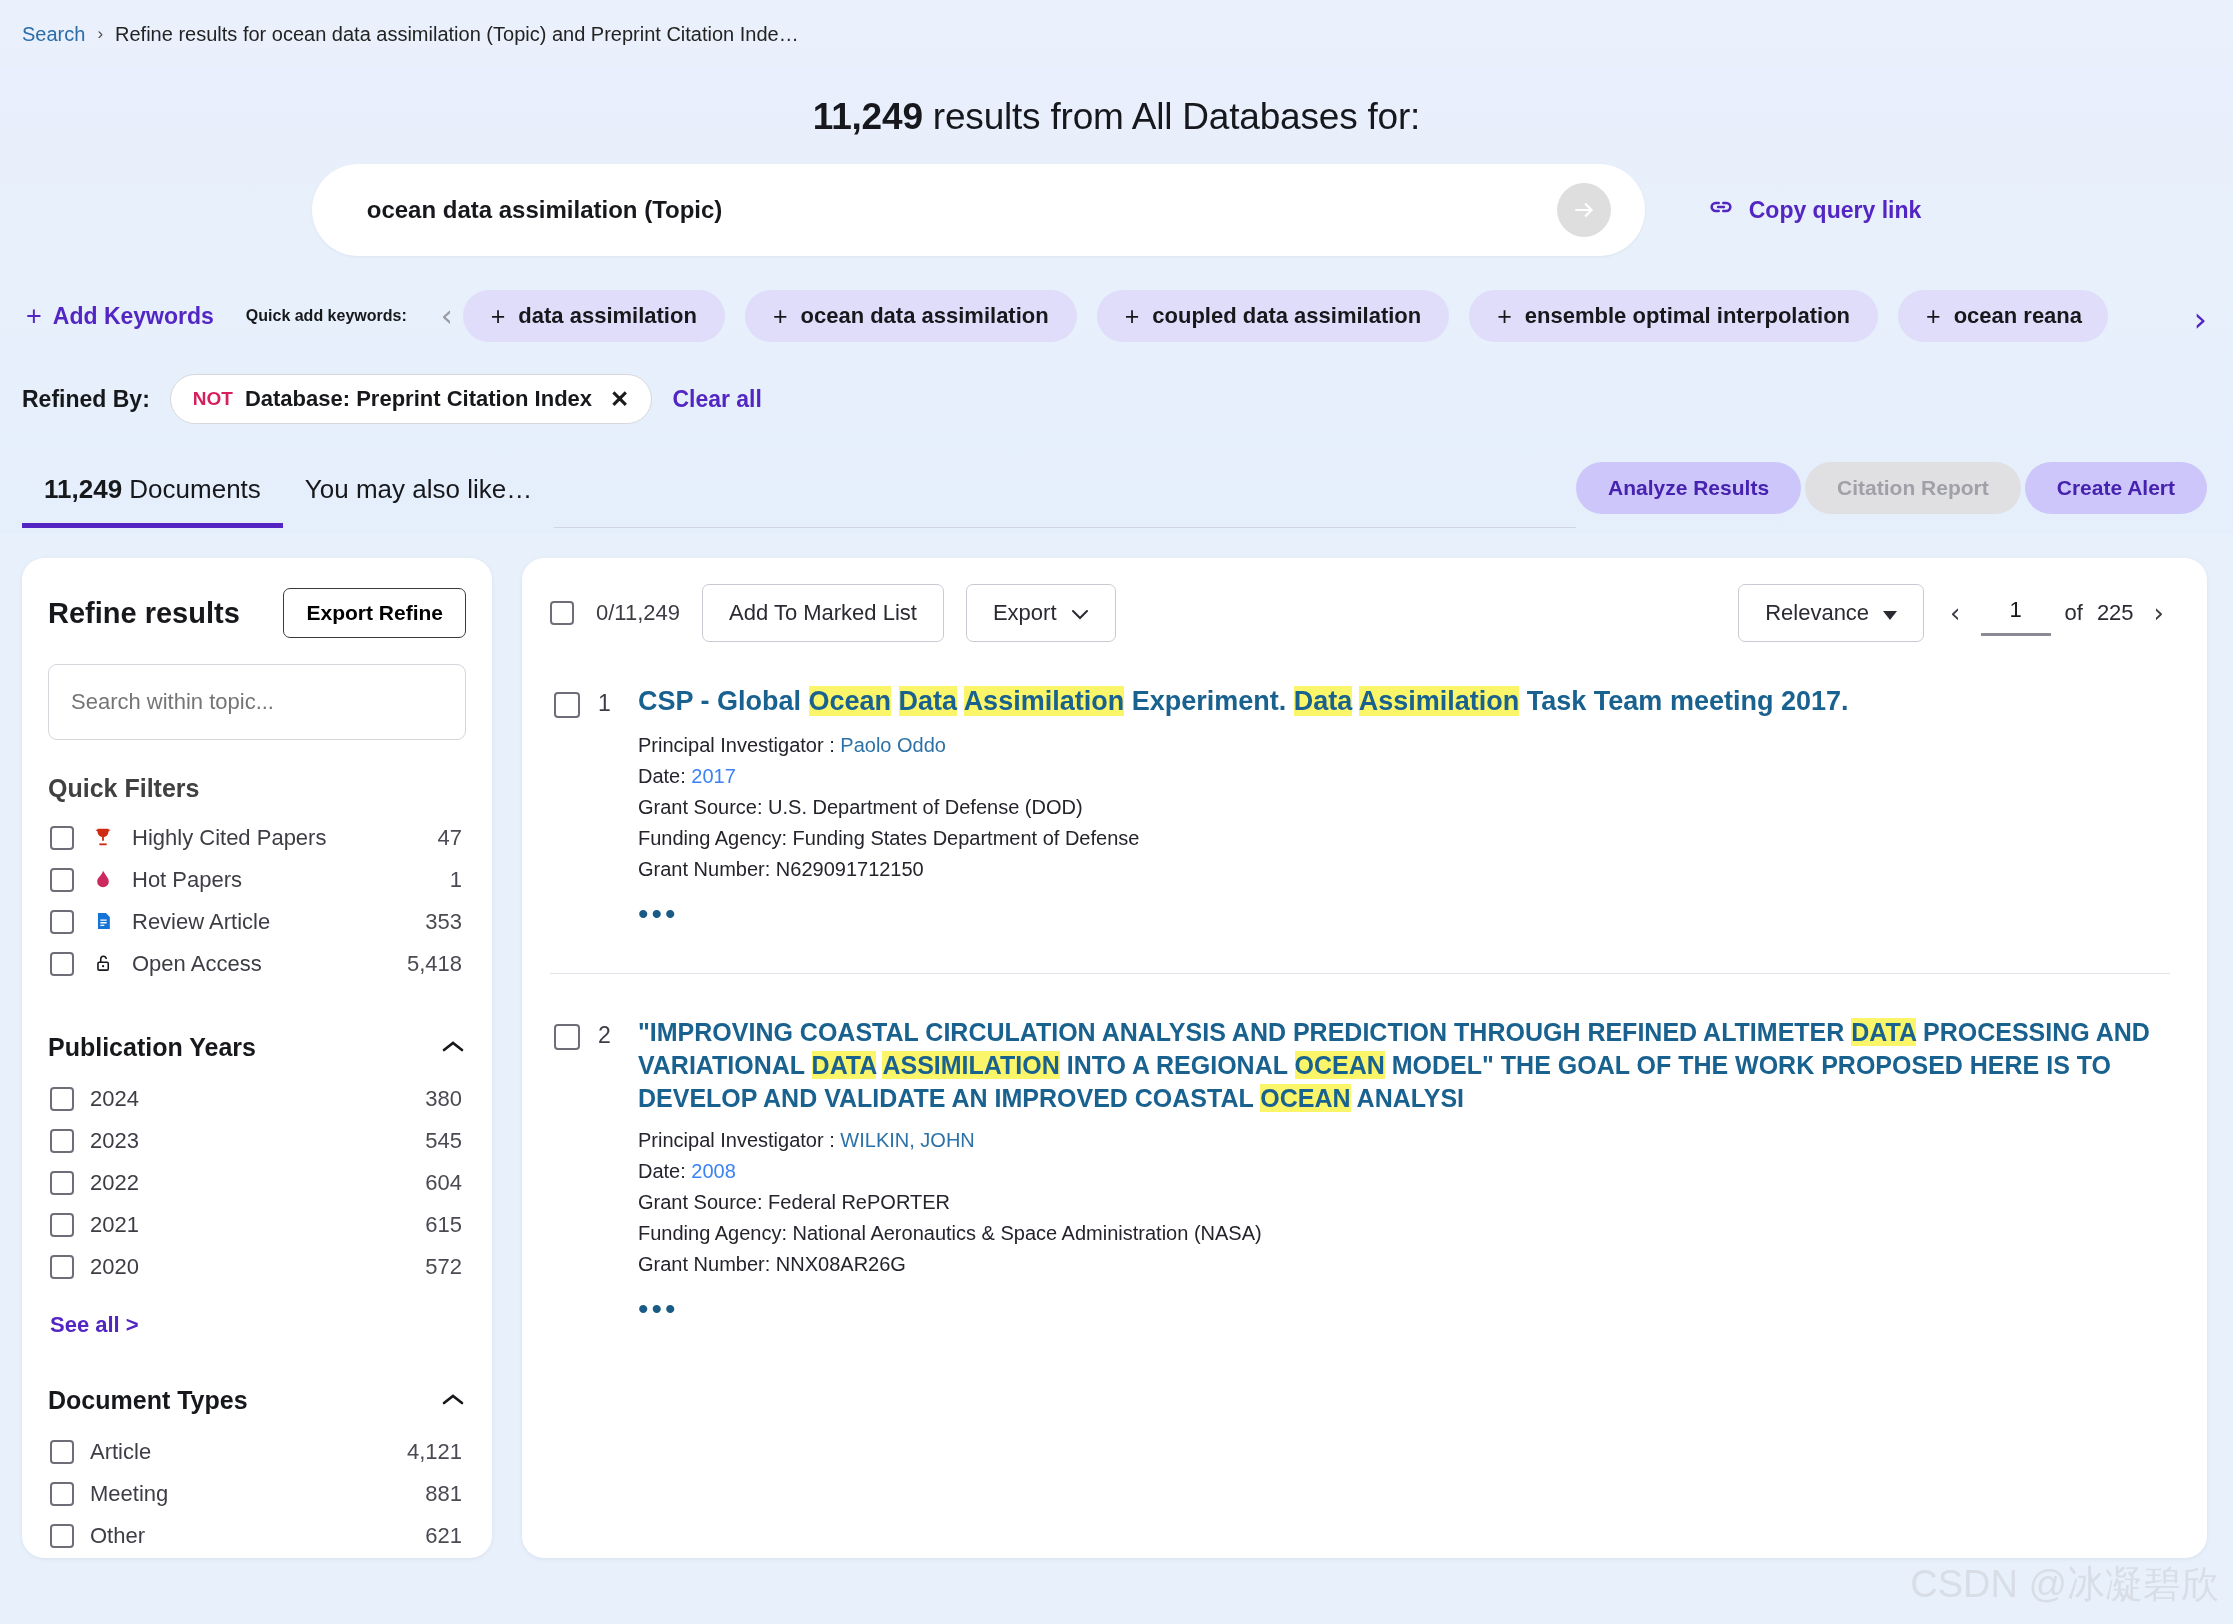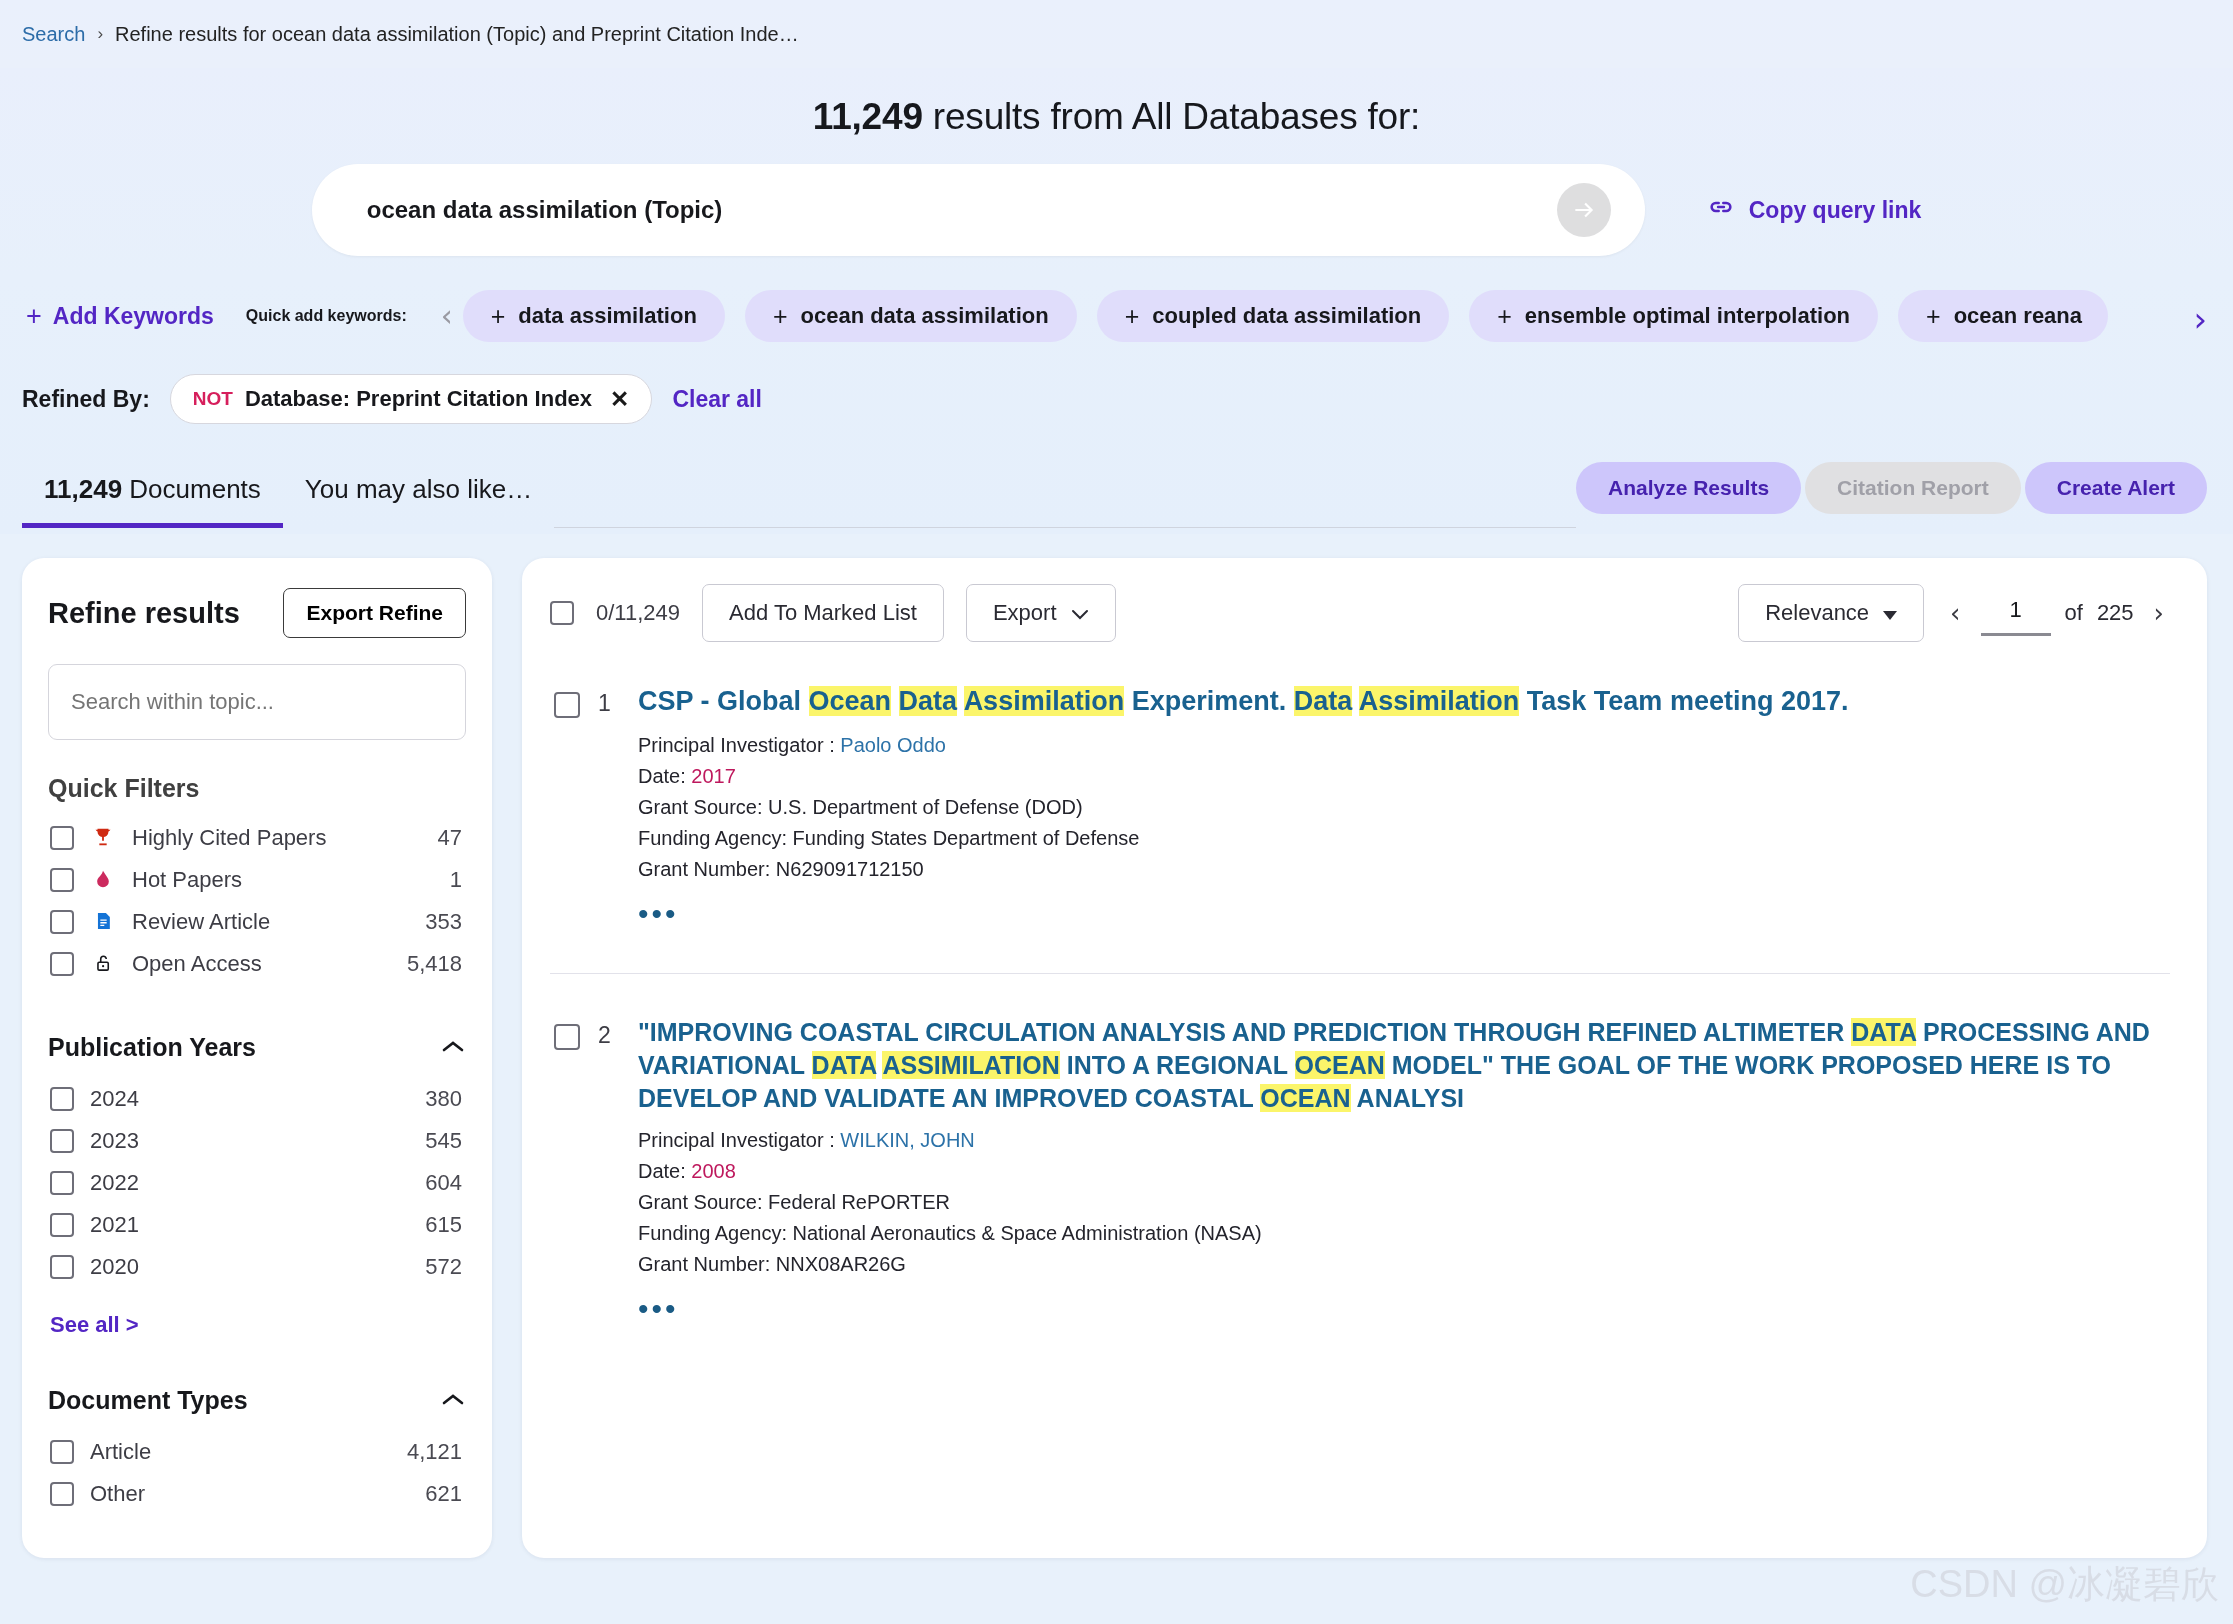--- a/index.html
+++ b/index.html
@@ -207,21 +207,21 @@
   .rec-num { font-size:23px; color:#3d3d45; margin-top:6px; flex:none; width:22px;}
   .rec-body { flex:1; }
   .rec-title {
     font-size:27px; font-weight:700; color:#19618f; line-height:1.32;
     cursor:pointer;
   }
   .rec-title.caps { font-size:25px; }
   .hl { background:#fbf56a; }
   .rec-meta { margin-top: 10px; font-size:20px; color:#24242c; line-height:1.55; }
   .rec-meta .lnk { color:#2c72a8; cursor:pointer;}
-  .rec-meta .grey { color:#be185d; }
+  .rec-meta .grey { color:#3b82f6; }
   .dots { color:#1a5b85; font-size:30px; letter-spacing:3px; margin-top:14px; cursor:pointer; line-height:1;}
 
   .watermark {
     position:absolute; right:14px; bottom:14px;
     font-size:38px; color:#d8dde6; font-family:"Liberation Sans",sans-serif;
     white-space:nowrap; pointer-events:none;
   }
 </style>
 </head>
 <body>
@@ -425,20 +425,25 @@
         <svg width="26" height="16" viewBox="0 0 26 16" fill="none" stroke="#17181c" stroke-width="2.6" stroke-linecap="round">
             <path d="M4 11l9-7 9 7"></path>
           </svg>
       </span>
     </div>
 
     <div class="frow">
       <span class="cbx"></span>
       <span class="fname">Article</span>
       <span class="fcount">4,121</span>
+    </div>
+    <div class="frow">
+      <span class="cbx"></span>
+      <span class="fname">Meeting</span>
+      <span class="fcount">881</span>
     </div>
     <div class="frow">
       <span class="cbx"></span>
       <span class="fname">Other</span>
       <span class="fcount">621</span>
     </div>
   </div>
 
   <div class="panel results">
     <div class="rtoolbar">

